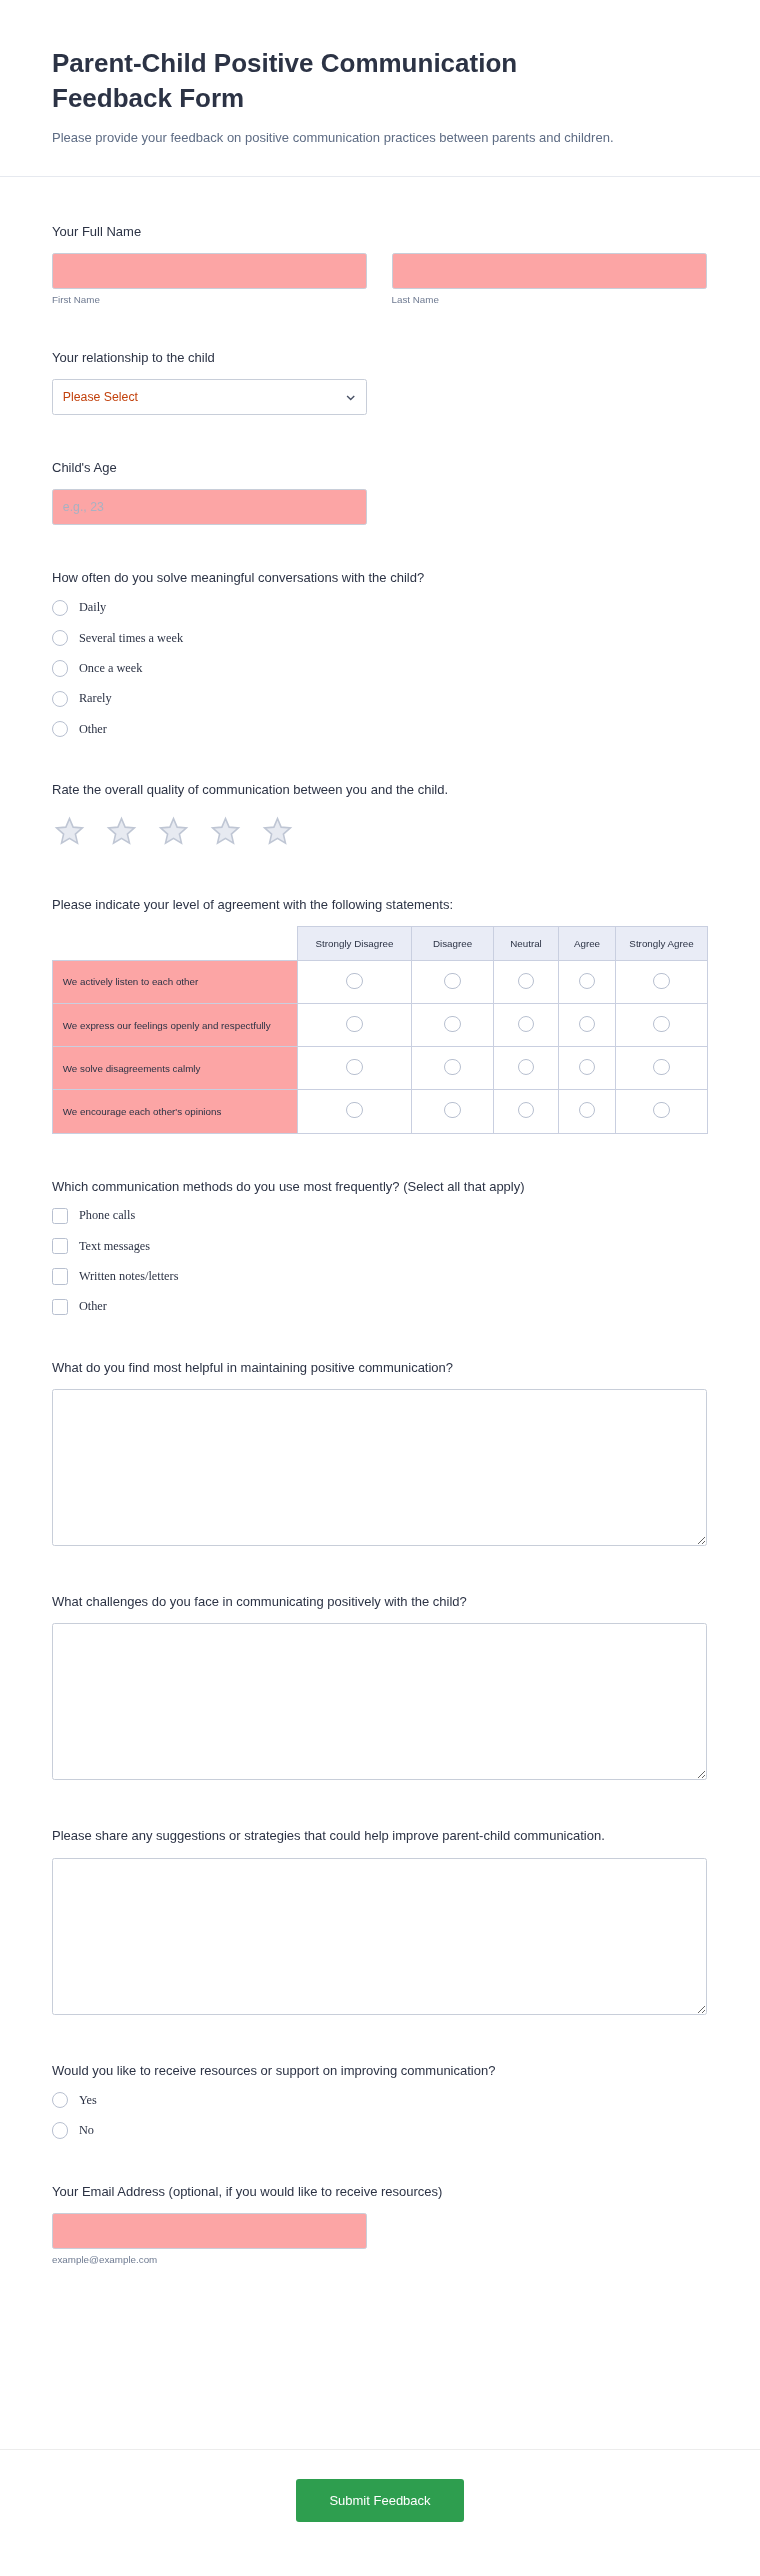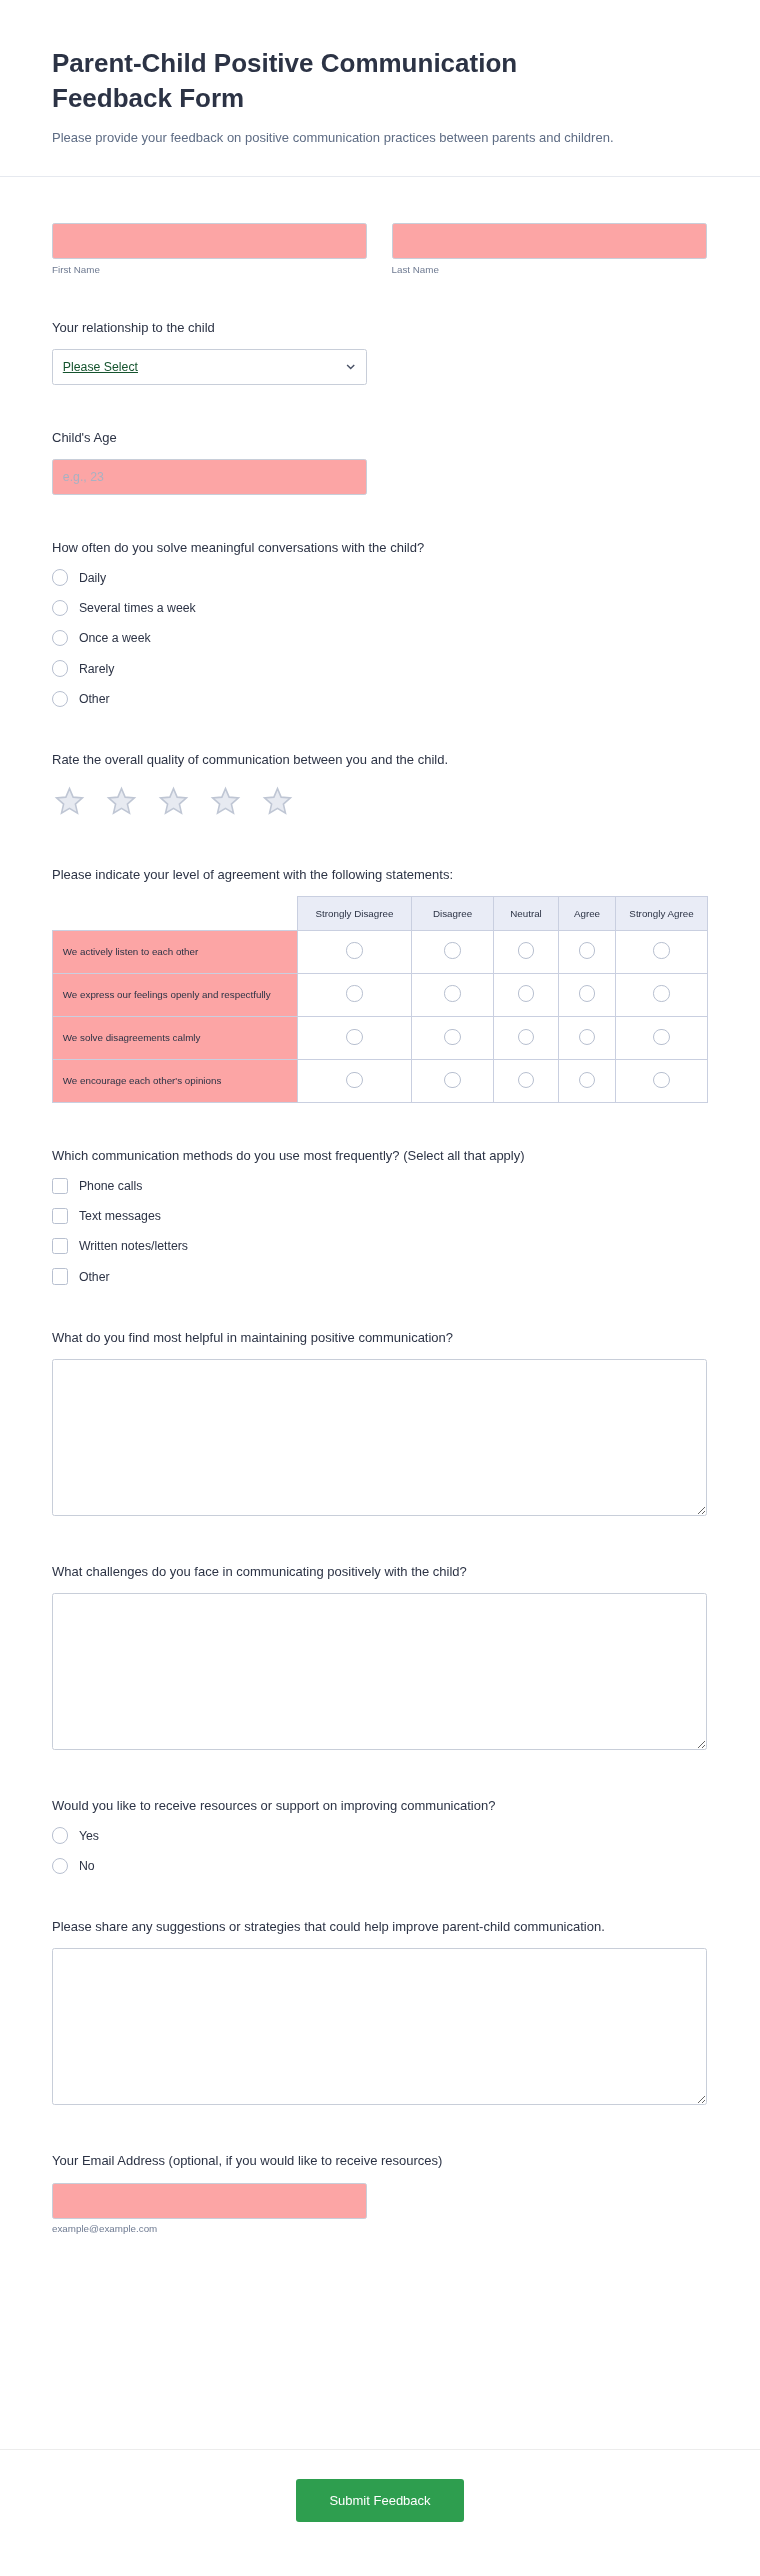--- a/index.html
+++ b/index.html
@@ -76,29 +76,30 @@
     height: 36px;
     border: 0.8px solid #c8ced9;
     border-radius: 2.5px;
     padding: 0 9.8px;
     display: flex;
     align-items: center;
     justify-content: space-between;
     background: #fff;
     cursor: pointer;
   }
-  .select-placeholder { font-size: 12.3px; color: #14532d; text-decoration: underline; }
+  .select-placeholder { font-size: 12.3px; color: #c2410c; }
   .chevron { width: 11.4px; height: 11.4px; stroke: #4a5266; stroke-width: 2; fill: none; }
   
   .option-row {
     display: flex;
     align-items: center;
     gap: 10.6px;
     margin-bottom: 14px;
     cursor: pointer;
+    font-family: Liberation Serif, serif;
   }
   .option-row:last-child { margin-bottom: 0; }
   .radio-circle {
     width: 16.3px; height: 16.3px;
     border: 0.8px solid #b8c0d0;
     border-radius: 50%;
     background: #fff;
     flex: 0 0 auto;
   }
   .checkbox-square {
@@ -187,20 +188,21 @@
 
   <header class="form-header">
     <h1 class="form-title">Parent-Child Positive Communication Feedback Form</h1>
     <p class="form-subtitle">Please provide your feedback on positive communication practices between parents and children.</p>
   </header>
   <div class="divider"></div>
 
   <main class="form-body">
 
     <div class="field">
+      <label class="q-label">Your Full Name</label>
       <div class="name-row">
         <div class="name-col">
           <input type="text" style="">
           <div class="sublabel">First Name</div>
         </div>
         <div class="name-col">
           <input type="text" style="">
           <div class="sublabel">Last Name</div>
         </div>
       </div>
@@ -348,34 +350,34 @@
       <label class="q-label">What do you find most helpful in maintaining positive communication?</label>
       <textarea style=""></textarea>
     </div>
 
     <div class="field">
       <label class="q-label">What challenges do you face in communicating positively with the child?</label>
       <textarea style=""></textarea>
     </div>
 
     <div class="field">
-      <label class="q-label">Would you like to receive resources or support on improving communication?</label>
-      <div class="option-row">
-        <span class="radio-circle"></span>
-        <span class="option-text">Yes</span>
-      </div>
-      <div class="option-row">
-        <span class="radio-circle"></span>
-        <span class="option-text">No</span>
-      </div>
-    </div>
-
-    <div class="field">
       <label class="q-label">Please share any suggestions or strategies that could help improve parent-child communication.</label>
       <textarea style=""></textarea>
+    </div>
+
+    <div class="field">
+      <label class="q-label">Would you like to receive resources or support on improving communication?</label>
+      <div class="option-row">
+        <span class="radio-circle"></span>
+        <span class="option-text">Yes</span>
+      </div>
+      <div class="option-row">
+        <span class="radio-circle"></span>
+        <span class="option-text">No</span>
+      </div>
     </div>
 
     <div class="field">
       <label class="q-label">Your Email Address (optional, if you would like to receive resources)</label>
       <input type="text" style="">
       <div class="sublabel">example@example.com</div>
     </div>
 
   </main>
 

